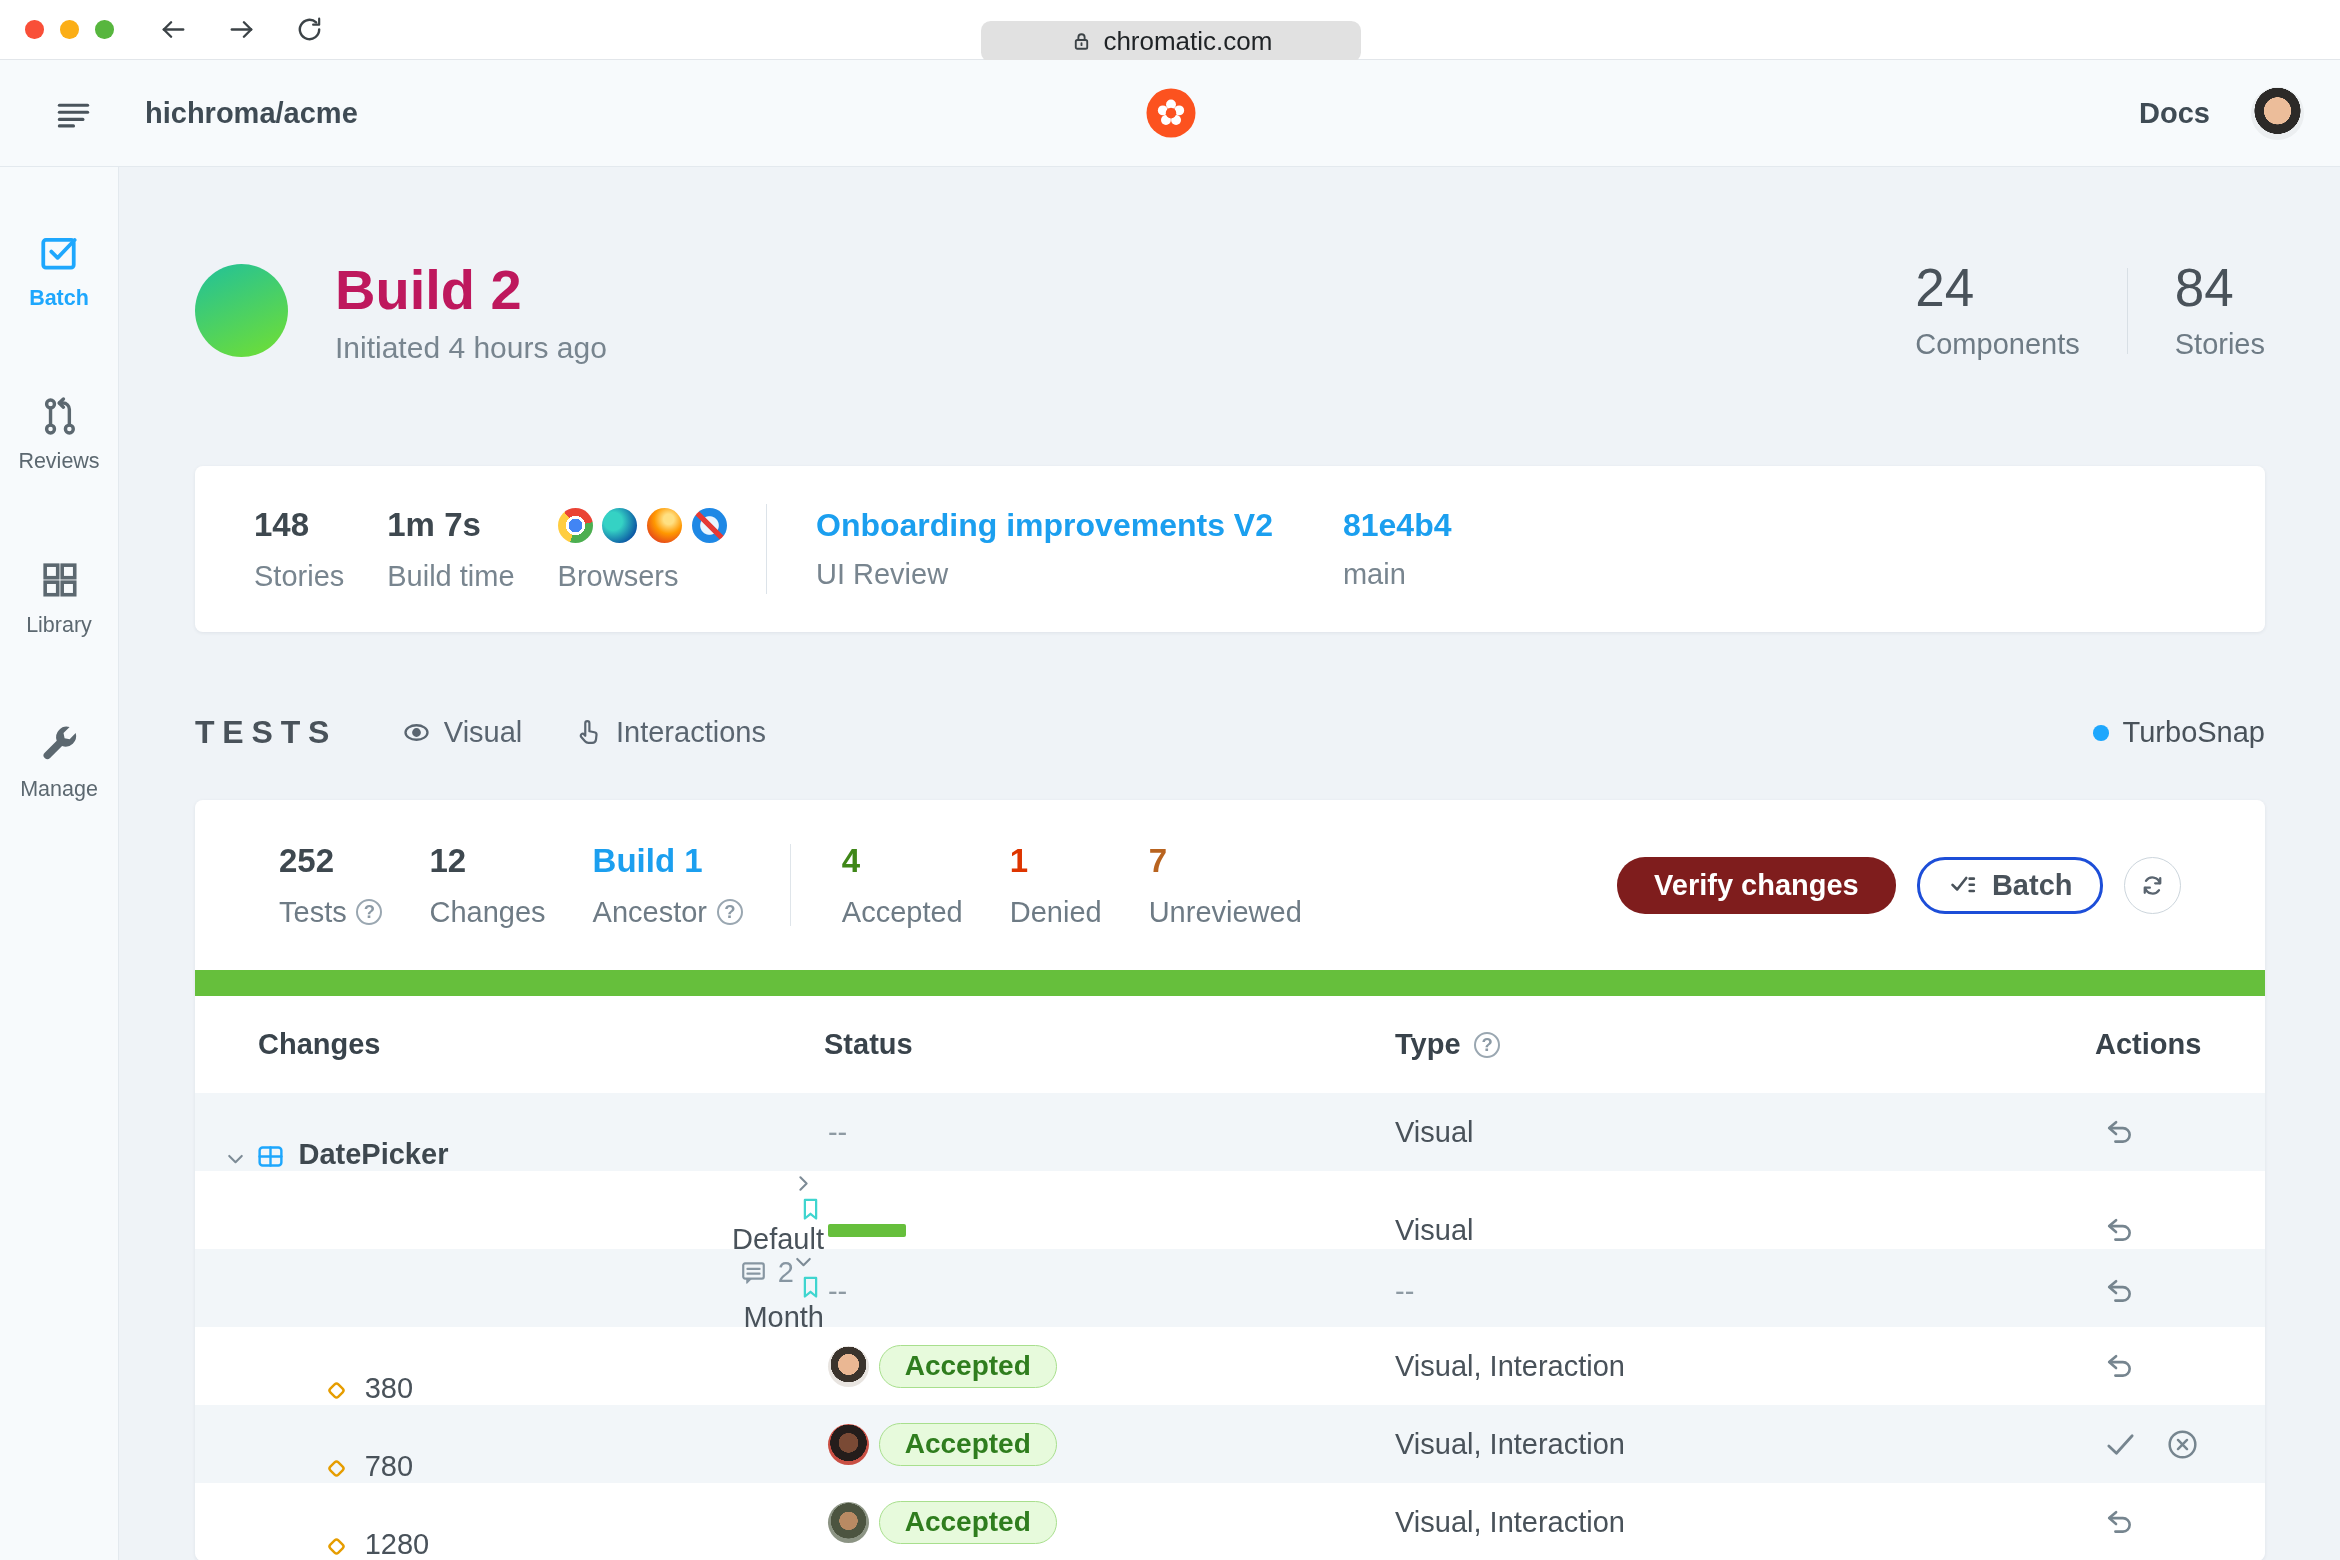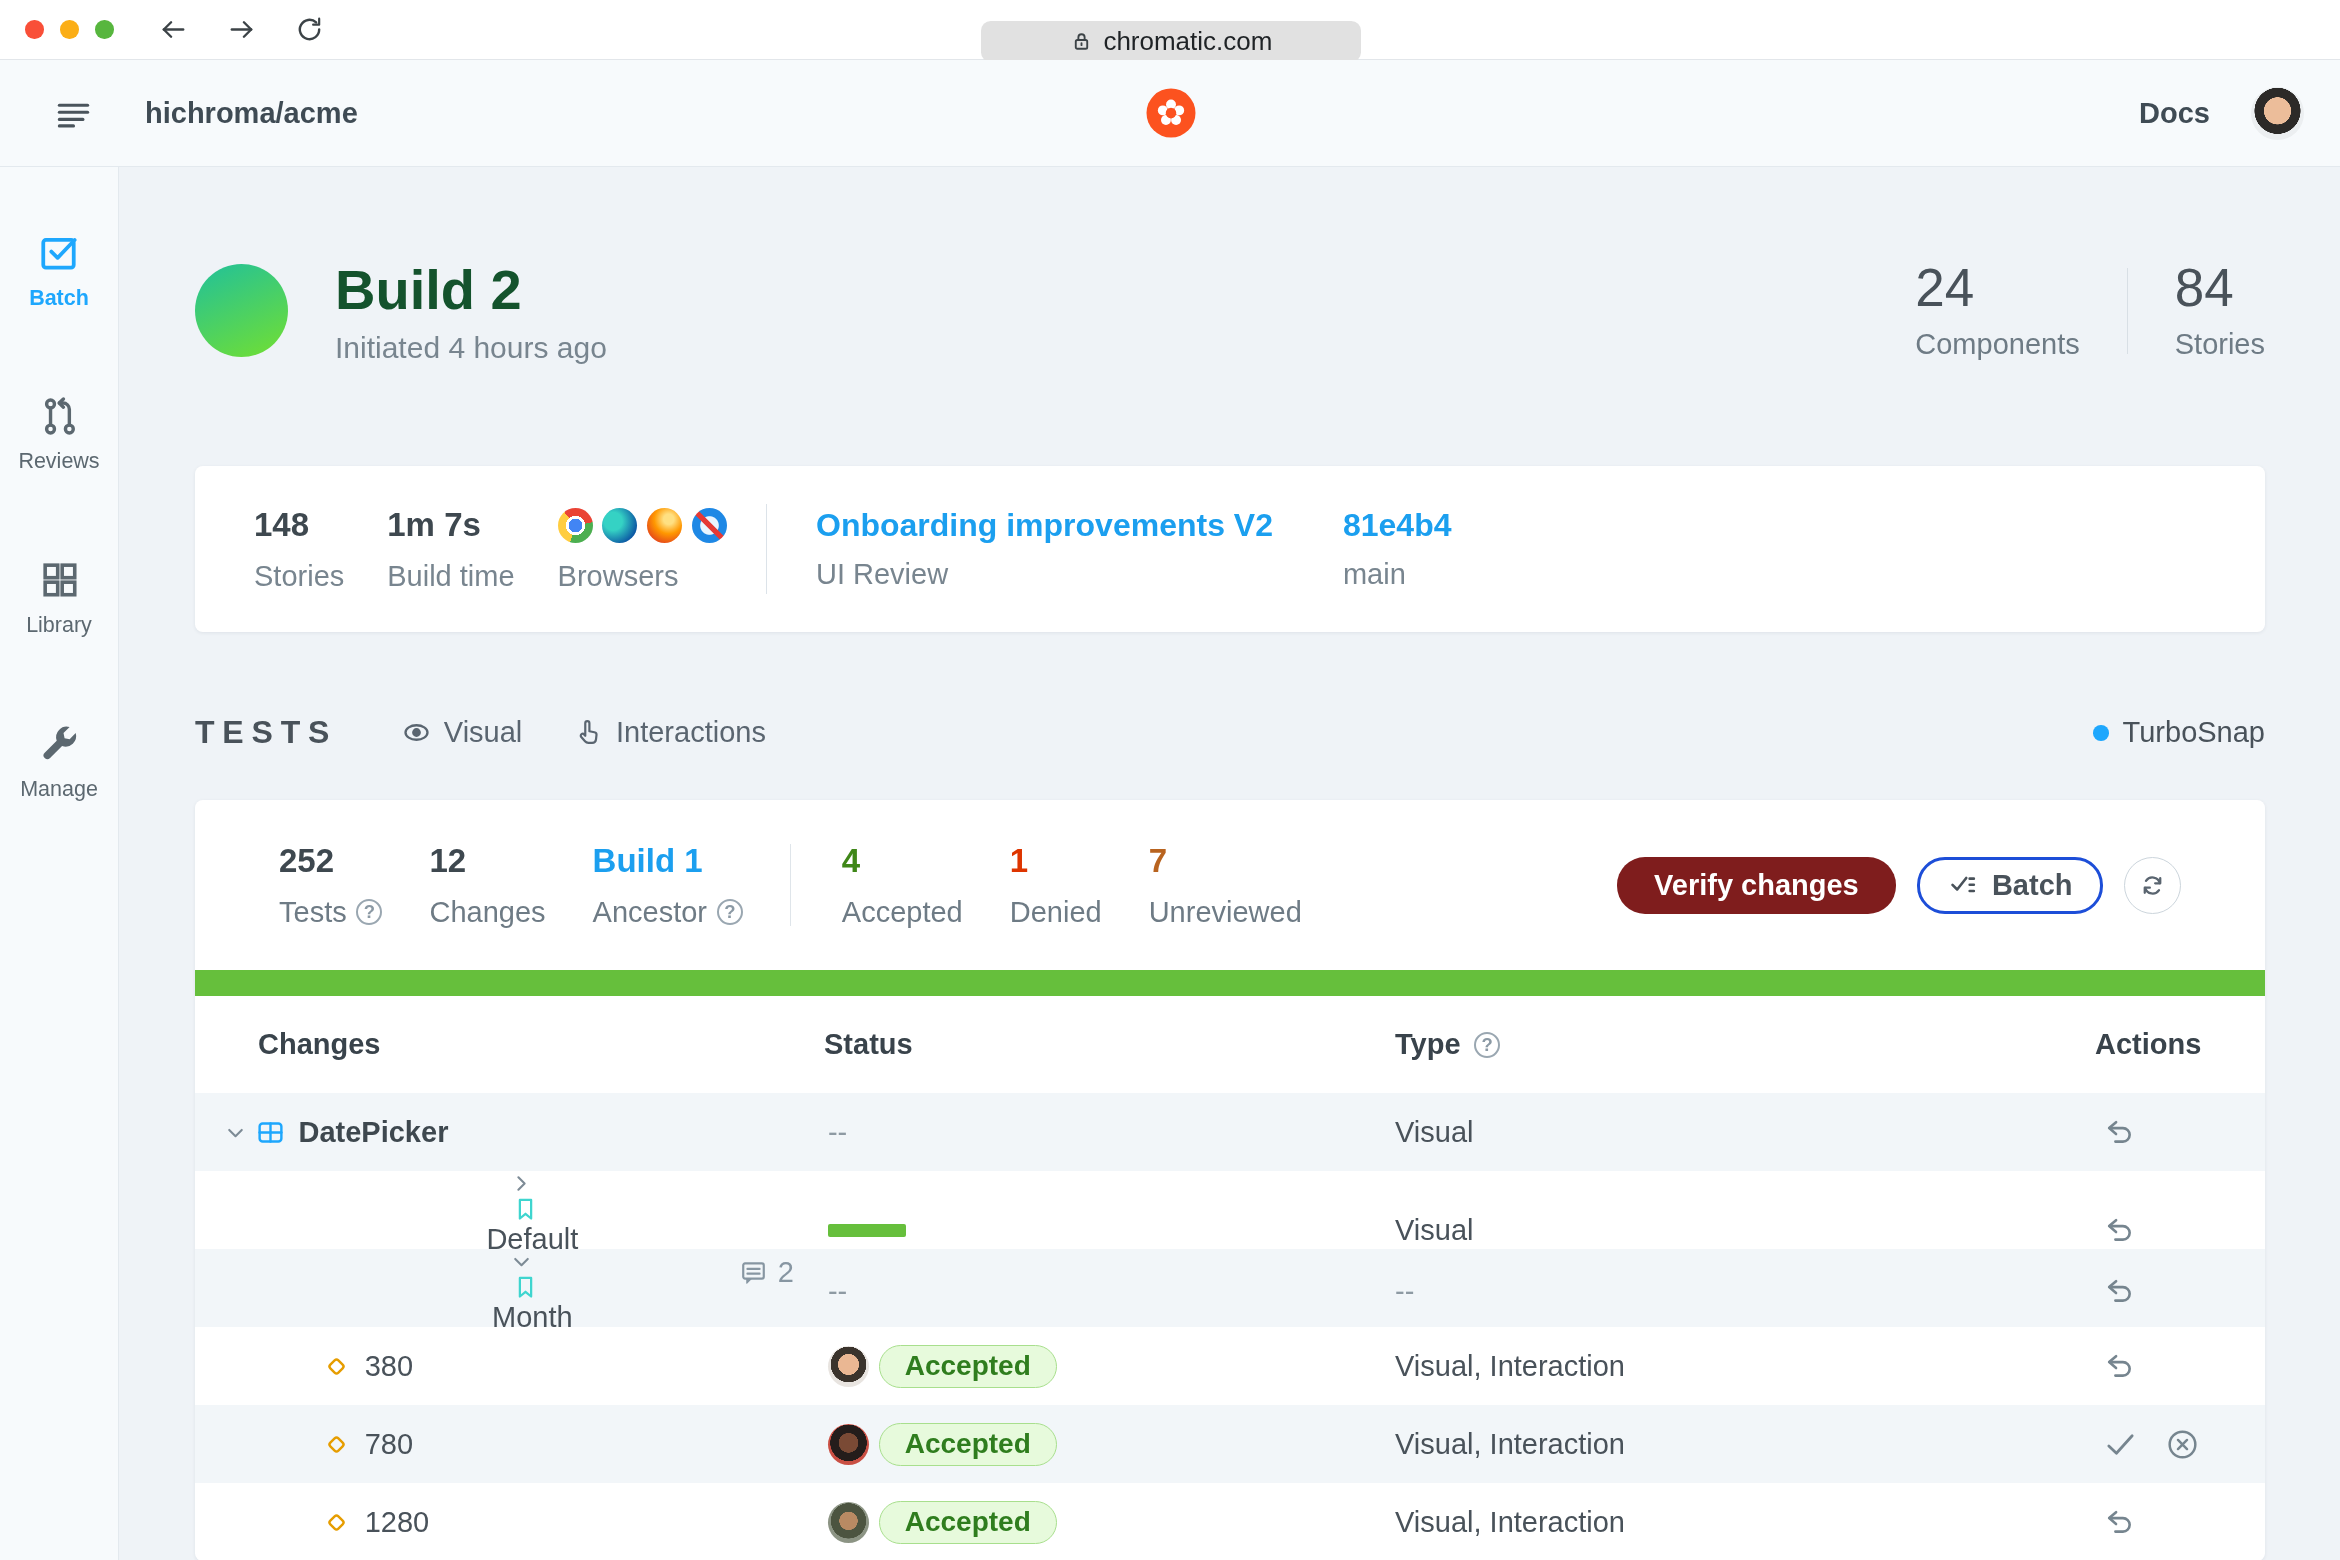--- a/index.html
+++ b/index.html
@@ -44,21 +44,21 @@
   .side-item { display:flex; flex-direction:column; align-items:center; gap:11.7px;
     font-size:21.5px; color:#5c6870; cursor:pointer; }
   .side-item.active { color:#1ea7fd; font-weight:bold; }
 
   .main { flex:1; background:#eff3f7; padding:68px 76px 0 76px; }
 
   
   .build-header { display:flex; align-items:center; margin-top:21.5px; }
   .build-status-circle { width:93px; height:93px; border-radius:50%;
     background:linear-gradient(155deg, #27c392 8%, #6cdd39 92%); margin-right:47px; flex:none; }
-  .build-title { font-size:56px; font-weight:bold; color:#14532d; margin-bottom:9.8px; }
+  .build-title { font-size:56px; font-weight:bold; color:#be185d; margin-bottom:9.8px; }
   .build-subtitle { font-size:30px; color:#78858f; }
   .build-stats { margin-left:auto; display:flex; align-items:center; }
   .big-stat .num { font-size:53px; font-weight:300; color:#49525a; line-height:1; }
   .big-stat .lbl { font-size:29px; color:#6e7b85; margin-top:13.7px; }
   .vdiv-lg { width:1px; height:86px; background:#d8dfe5; margin:0 47px; }
 
   
   .card { background:#fff; border-radius:7.8px; box-shadow:0 1px 3.9px rgba(23,43,58,.08); }
   .summary-card { margin-top:101px; height:166px; display:flex; align-items:center; padding:0 59px; }
   .sum-stat { margin-right:43px; }
@@ -116,21 +116,21 @@
 
   .progress-big { height:26px; background:#66bf3c; }
 
   
   .grid-row { display:grid; grid-template-columns:629px 571px 700px 1fr; align-items:center; }
   .thead { height:97px; font-size:29px; font-weight:bold; color:#39434b; }
   .thead .h-changes { padding-left:63px; }
   .thead .h-type { display:flex; align-items:center; gap:13.7px; }
   .row { height:78px; font-size:29px; color:#49525a; cursor:pointer; }
   .row.alt { background:#f2f6f9; }
-  .cell-changes { display:flex; align-items:center; height:100%; }
+  .cell-changes { display:flex; align-items:flex-end; height:100%; }
   .cell-changes.lvl0 { padding-left:28px; }
   .cell-changes.lvl1 { padding-left:32px;flex-direction:column; }
   .cell-changes.lvl2 { padding-left:127px; }
   .row-name { margin-left:13.7px; }
   .row-name.bold { font-weight:bold; color:#3e484f; }
   .chev { margin-right:7.8px; color:#7d8b96; }
   .muted-dash { color:#8e9aa3; }
   .comment-wrap { margin-left:auto; margin-right:30px; display:flex; align-items:center; gap:9.8px;
     color:#8796a2; }
   .cell-status { display:flex; align-items:center; padding-left:3.9px; }

